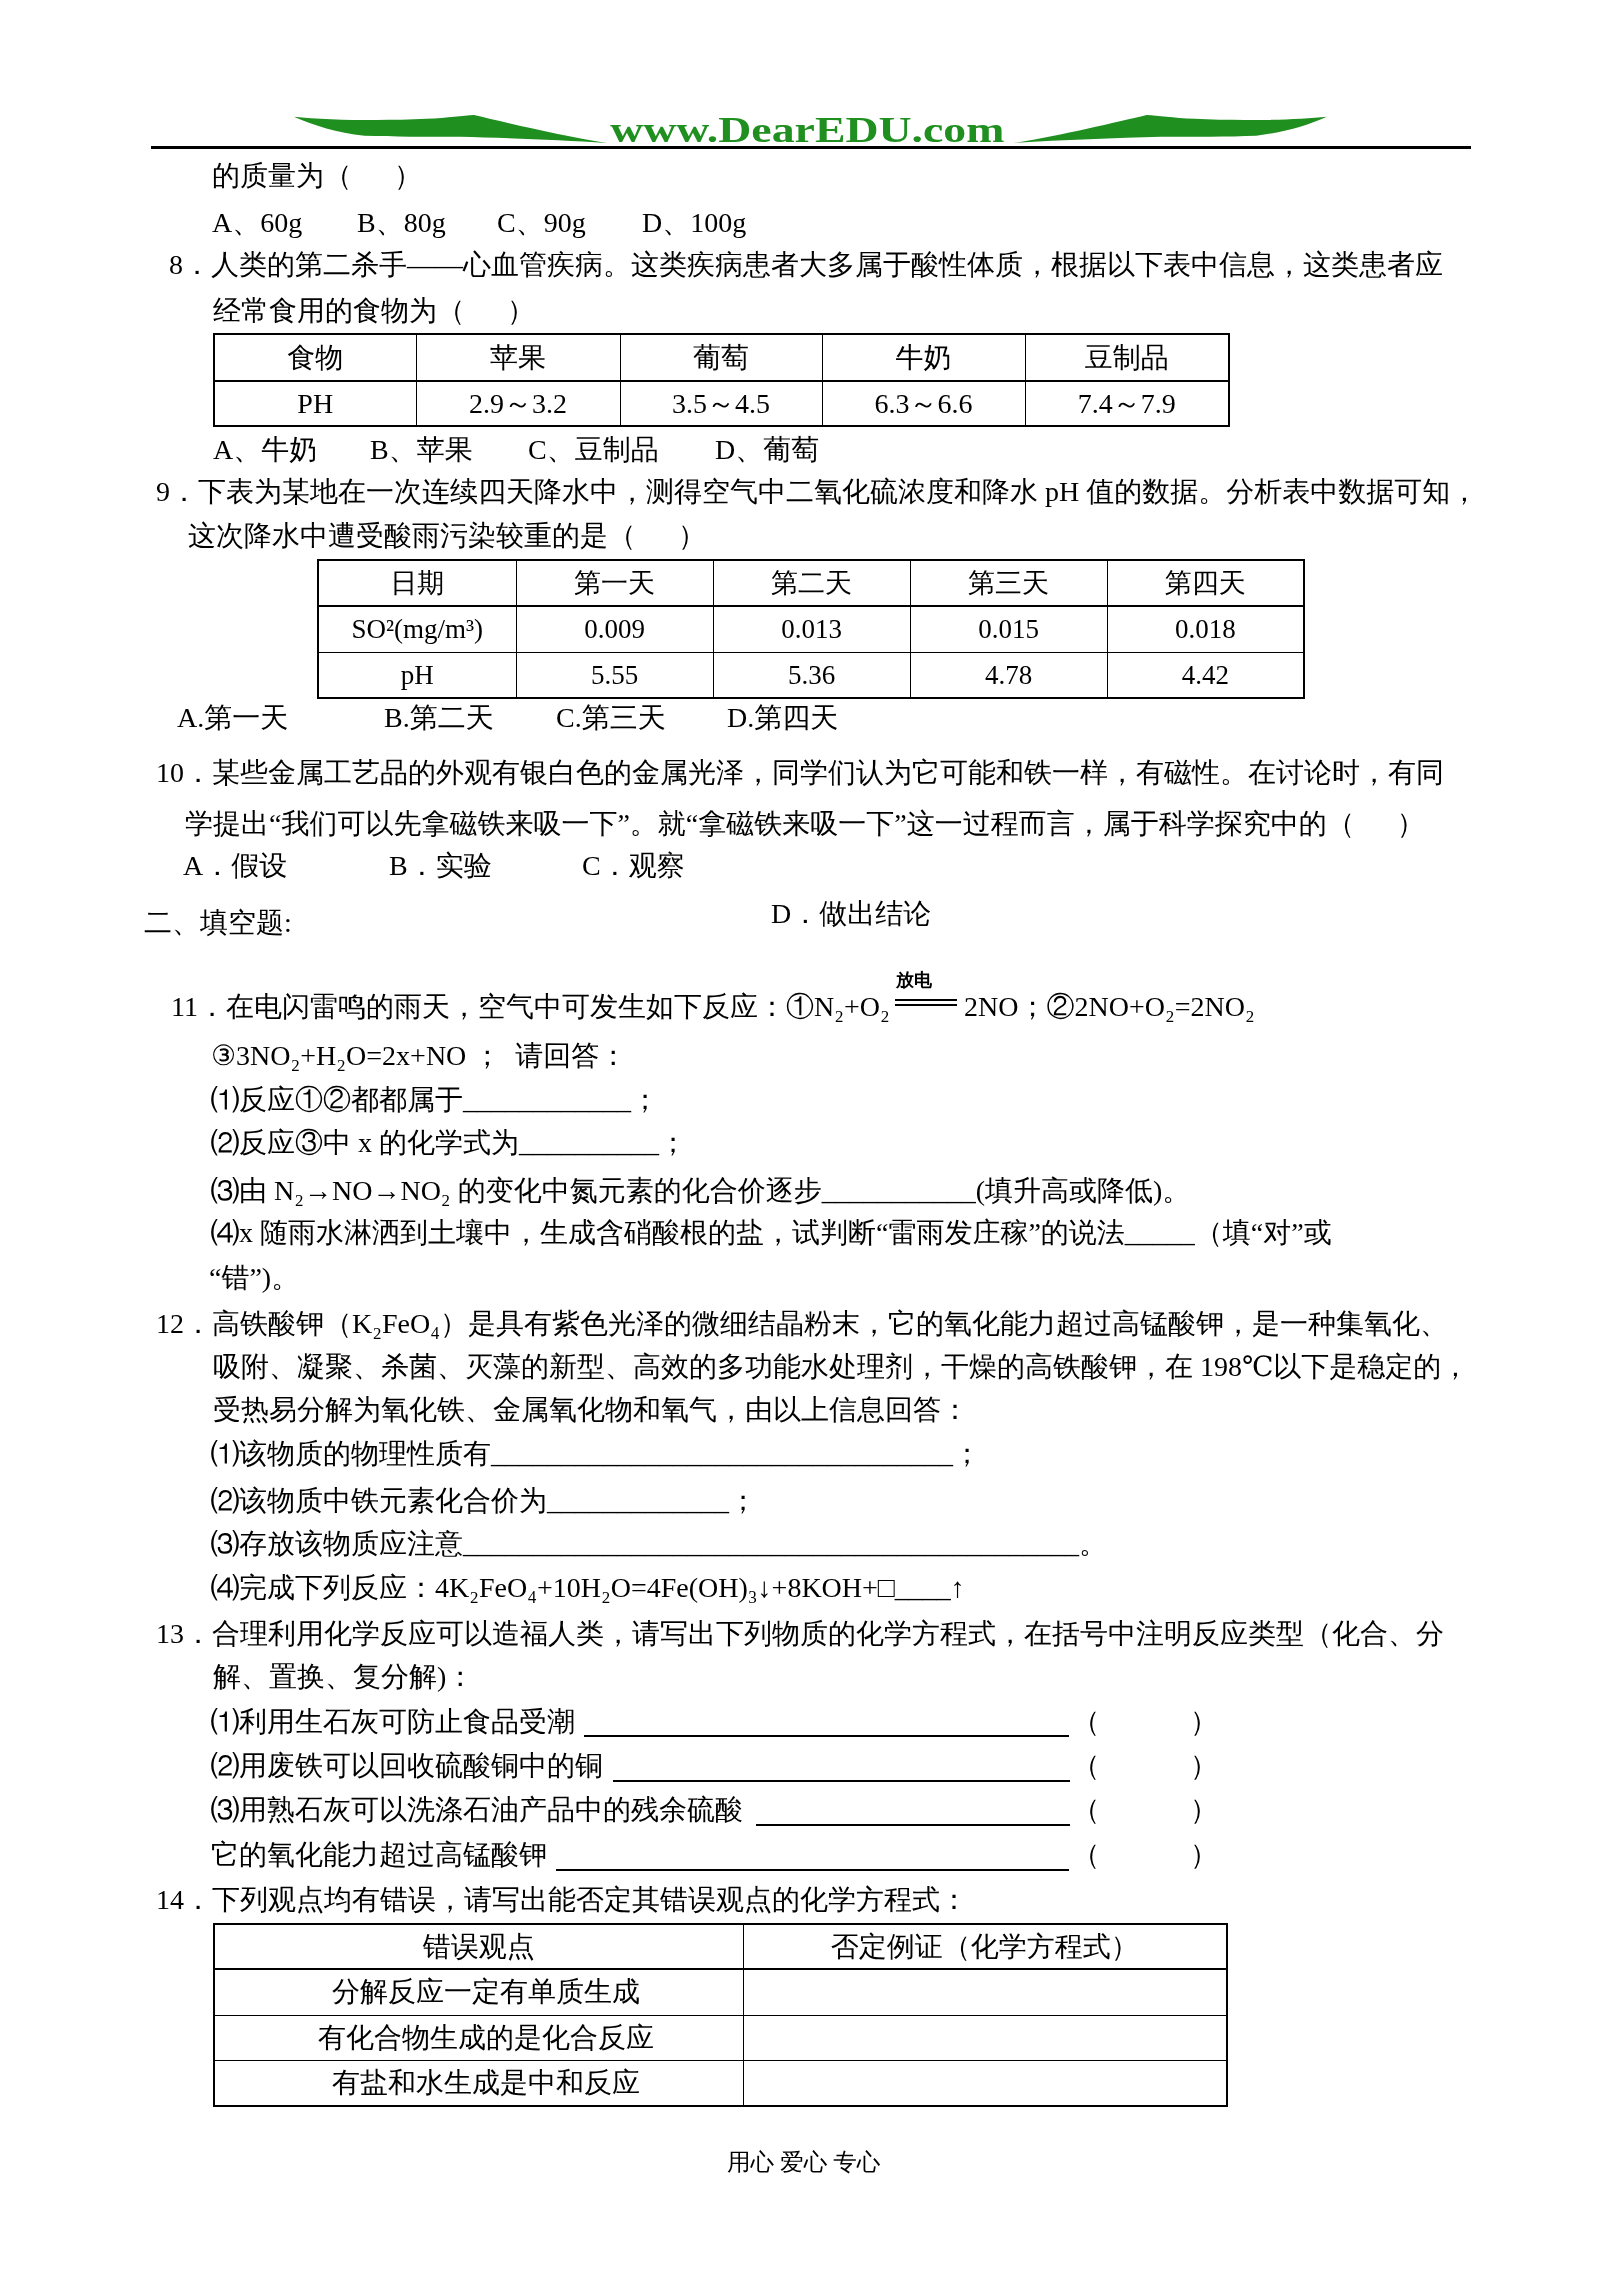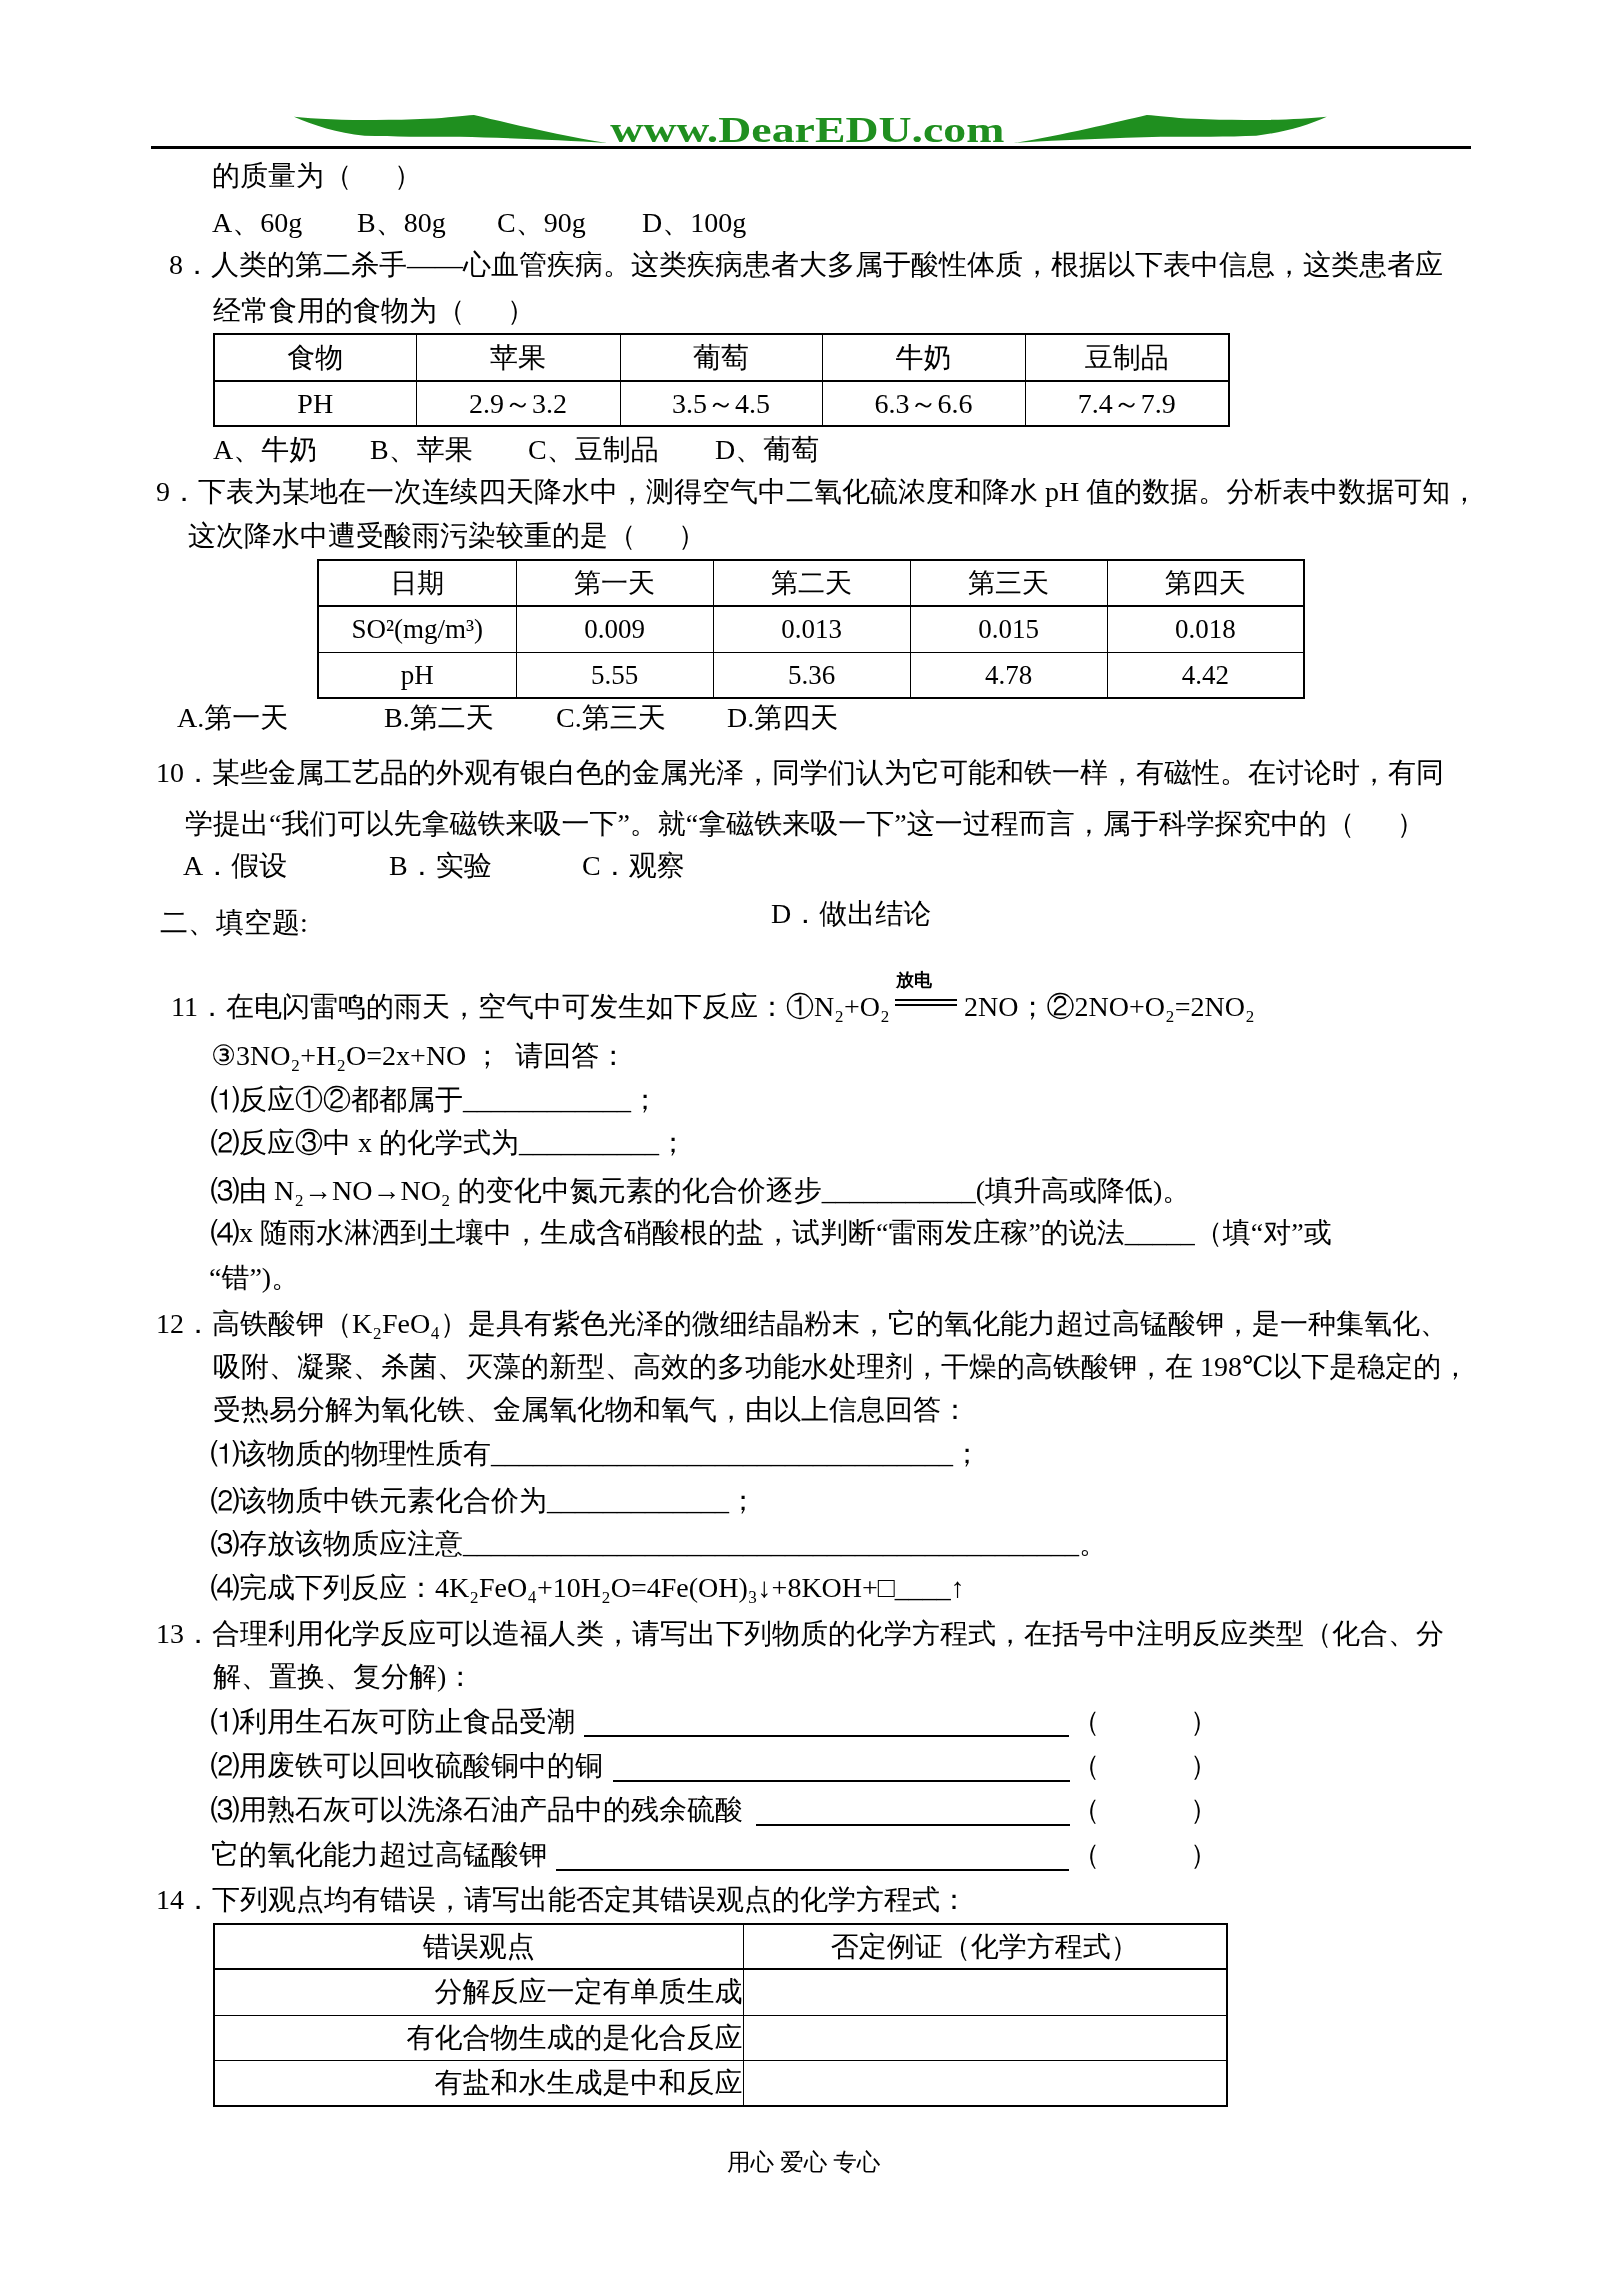--- a/index.html
+++ b/index.html
@@ -61,21 +61,21 @@
     text-align: center;
     vertical-align: middle;
     padding: 0;
     font-size: 28px;
     line-height: 28px;
     white-space: nowrap;
     overflow: hidden;
   }
   .tbl tr.hdr td { border-bottom-width: 2.2px; }
   .tbl.times td { font-size: 27px; }
-  .tbl td.left { text-align: right; padding-left: 14.6px; }
+  .tbl td.left { text-align: center; padding-left: 14.6px; }
   .footer {
     position: absolute;
     left: 727px;
     top: 2151px;
     font-size: 23.6px;
     line-height: 23.6px;
     white-space: pre;
   }
   #logo { position: absolute; left: 0; top: 0; }
 </style>
@@ -168,21 +168,21 @@
   <div class="opt" style="left:556px;top:704px">C.第三天</div>
   <div class="opt" style="left:727px;top:704px">D.第四天</div>
 
   <div class="ln" style="left:156px;top:759px">10．某些金属工艺品的外观有银白色的金属光泽，同学们认为它可能和铁一样，有磁性。在讨论时，有同</div>
   <div class="ln" style="left:185px;top:810px">学提出“我们可以先拿磁铁来吸一下”。就“拿磁铁来吸一下”这一过程而言，属于科学探究中的（      ）</div>
   <div class="opt" style="left:183px;top:852px">A．假设</div>
   <div class="opt" style="left:389px;top:852px">B．实验</div>
   <div class="opt" style="left:582px;top:852px">C．观察</div>
   <div class="opt" style="left:771px;top:900px">D．做出结论</div>
 
-  <div class="ln" style="left:160px;top:909px">二、填空题:</div>
+  <div class="ln" style="left:144px;top:909px">二、填空题:</div>
 
   <div class="cond" style="left:896px;top:967px">放电</div>
   <div class="dbl" style="left:895px;top:999px;width:62px"></div>
   <div class="dbl" style="left:895px;top:1004px;width:62px"></div>
   <div class="ln" style="left:171px;top:993px">11．在电闪雷鸣的雨天，空气中可发生如下反应：①N₂+O₂</div>
   <div class="ln" style="left:964px;top:993px">2NO；②2NO+O₂=2NO₂</div>
   <div class="ln" style="left:211px;top:1042px">③3NO₂+H₂O=2x+NO ；  请回答：</div>
   <div class="ln" style="left:211px;top:1086px">⑴反应①②都都属于____________；</div>
   <div class="ln" style="left:211px;top:1129px">⑵反应③中 x 的化学式为__________；</div>
   <div class="ln" style="left:211px;top:1177px">⑶由 N₂→NO→NO₂ 的变化中氮元素的化合价逐步___________(填升高或降低)。</div>

